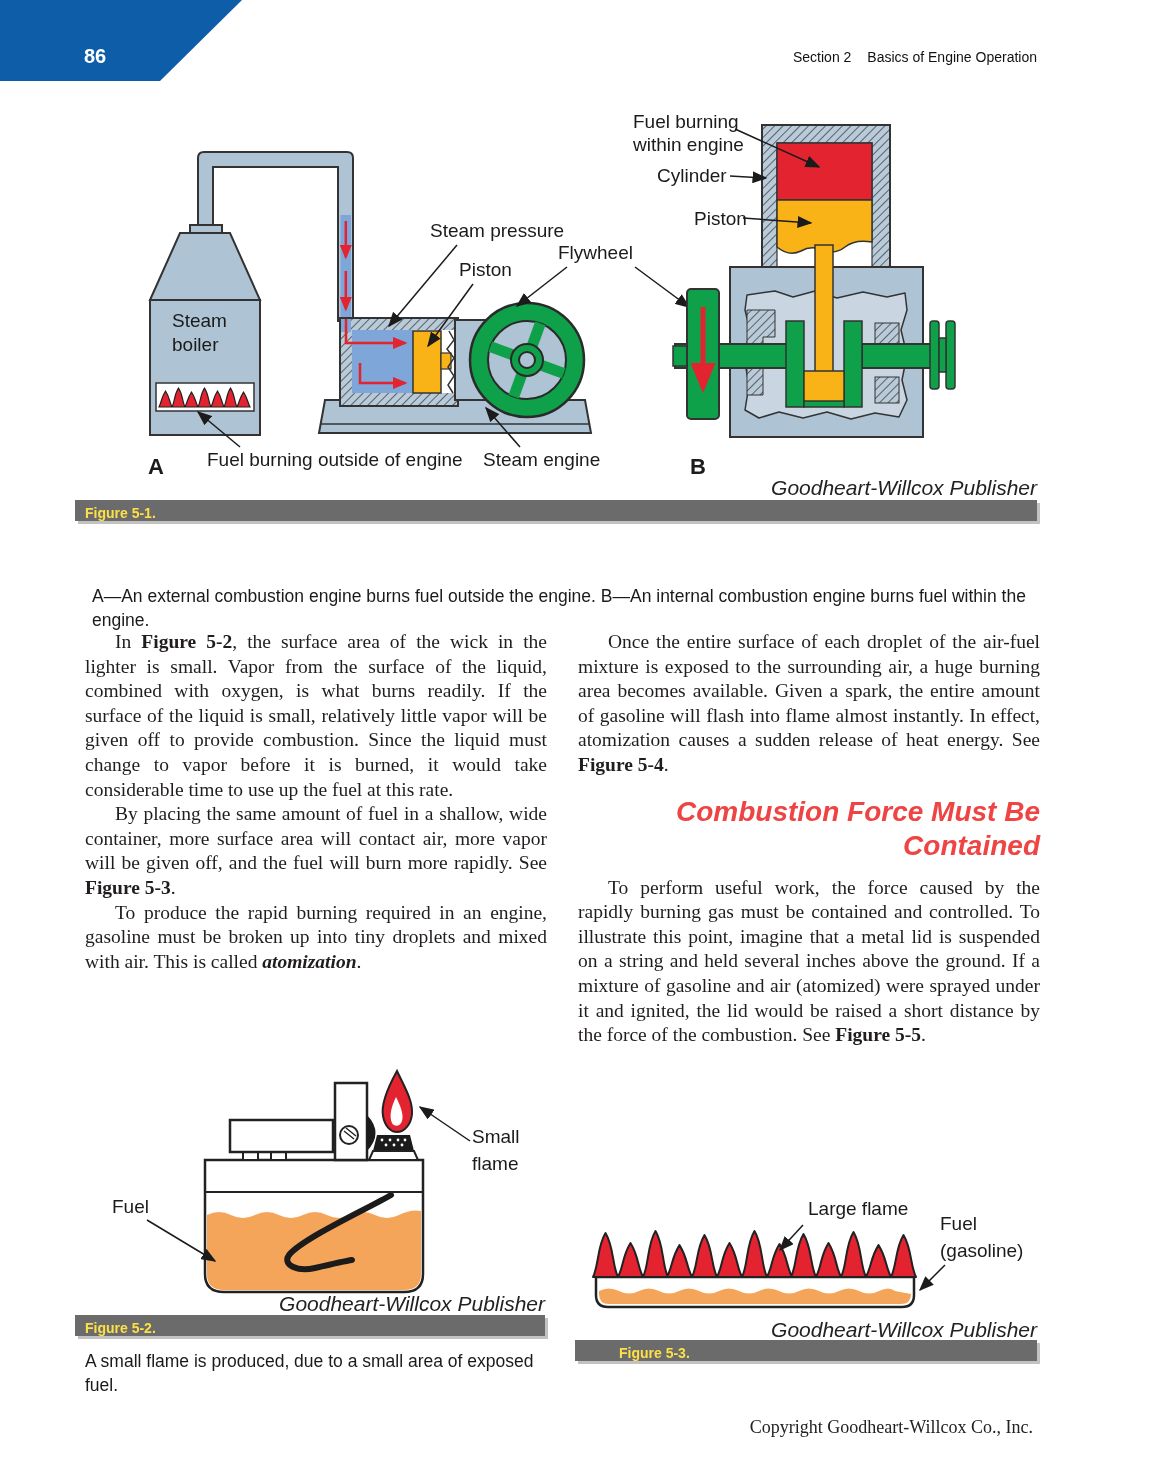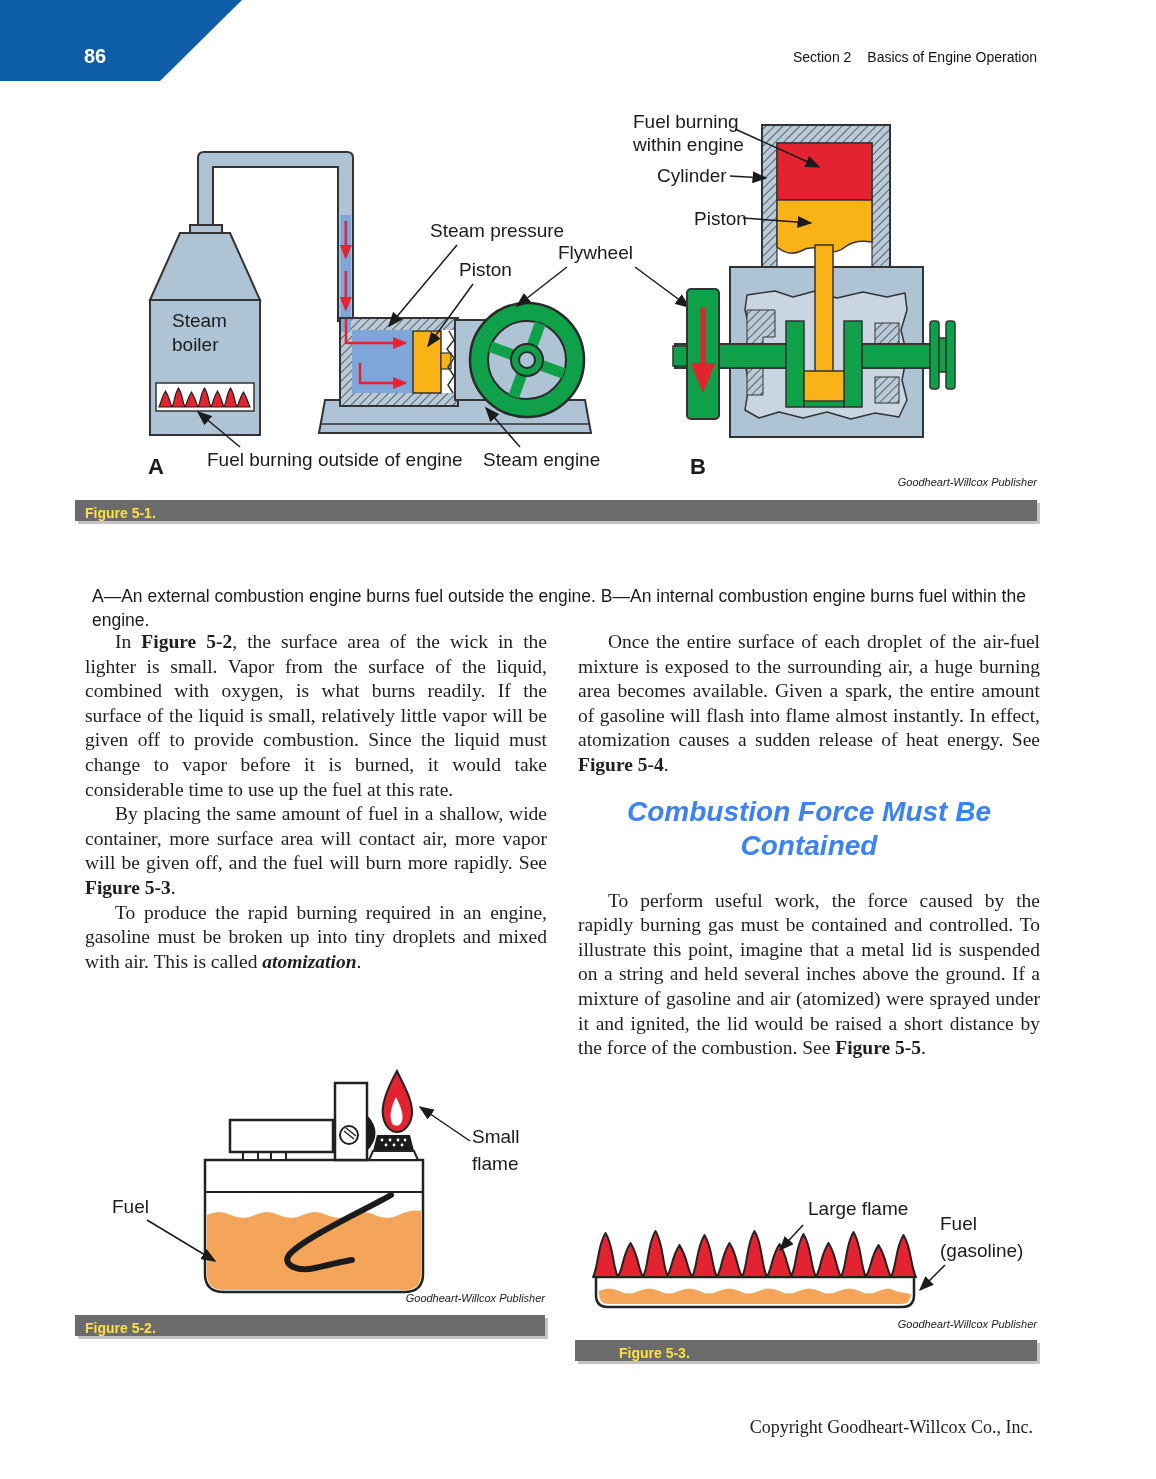--- a/index.html
+++ b/index.html
@@ -11,28 +11,28 @@
   
   .hdr-blue { position:absolute; left:0; top:0; width:242px; height:81px;
     background:#0E5DA8; clip-path:polygon(0 0, 242px 0, 160px 81px, 0 81px); }
   .page-num { position:absolute; left:84px; top:45px; color:#fff; font-weight:bold; font-size:20px; }
   .hdr-right { position:absolute; top:49px; right:119px; font-size:14px; color:#111; }
   .hdr-right .sec { margin-right:16px; }
   
   .fig-bar { position:absolute; height:21px; background:#6b6b6b; box-shadow:3px 3px 0 #c2c2c2;
     color:#fde047; font-weight:bold; font-size:14px; line-height:26px; padding-left:10px; box-sizing:border-box; }
   .fig-cap { position:absolute; font-size:17.5px; line-height:23.5px; color:#1a1a1a; }
-  .credit { position:absolute; font-style:italic; font-size:11px; color:#222; }
+  .credit { position:absolute; font-style:italic; font-size:21px; color:#222; }
   
   .col { position:absolute; width:462px; font-family:"Liberation Serif", serif;
     font-size:19.5px; line-height:24.6px; color:#211d1e; text-align:justify; }
   .col p { margin:0; text-indent:30px; }
   .bi { font-weight:bold; font-style:italic; }
   .subhead { font-family:"Liberation Sans", sans-serif; font-weight:bold; font-style:italic;
-    font-size:28px; line-height:34px; color:#3b82f6; margin:17px 0 26px 0; text-align:center; }
+    font-size:28px; line-height:34px; color:#ef4444; margin:17px 0 13px 0; text-align:right; }
   .copyright { position:absolute; font-family:"Liberation Serif", serif; font-size:18px; color:#222; }
   
   svg { position:absolute; }
   svg text { font-family:"Liberation Sans", sans-serif; font-size:19px; fill:#1b1b1b; }
   svg text.big { font-size:22px; font-weight:bold; }
 </style>
 </head>
 <body>
 
 <div class="page">
@@ -200,20 +200,21 @@
     </g>
     <text x="27" y="158">Fuel</text>
     <line x1="62" y1="165" x2="130" y2="206" stroke="#1b1b1b" stroke-width="1.5" marker-end="url(#ka2)"></line>
     <text x="387" y="88">Small</text>
     <text x="387" y="115">flame</text>
     <line x1="385" y1="86" x2="335" y2="52" stroke="#1b1b1b" stroke-width="1.5" marker-end="url(#ka2)"></line>
   </svg>
 
   <div class="credit" style="top:1292px; right:611px;">Goodheart-Willcox Publisher</div>
   <div class="fig-bar" style="left:75px; top:1315px; width:470px;">Figure 5-2.</div>
+  <div class="fig-cap" style="left:85px; top:1350px; width:455px;">A small flame is produced, due to a small area of exposed fuel.</div>
 
   <svg style="left:575px; top:1195px;" width="465" height="130" viewBox="0 0 465 130">
     <defs>
       <marker id="ka3" markerWidth="10" markerHeight="8" refX="9" refY="4" orient="auto">
         <path d="M0,0 L10,4 L0,8 Z" fill="#1b1b1b"></path>
       </marker>
     </defs>
     <path d="M21,82 H339 V100 Q339,112 327,112 H33 Q21,112 21,100 Z" fill="#ffffff" stroke="#222" stroke-width="2.5"></path>
     <path d="M24,96 q10,-5 20,0 q10,5 20,0 q10,-5 20,0 q10,5 20,0 q10,-5 20,0 q10,5 20,0 q10,-5 20,0 q10,5 20,0 q10,-5 20,0 q10,5 20,0 q10,-5 20,0 q10,5 20,0 q10,-5 20,0 q10,5 20,0 q10,-5 16,0 L336,99 Q336,109 326,109 H34 Q24,109 24,99 Z" fill="#F5A559"></path>
     <path d="M18,82 C24,70 22,52 30.5,38 C39,52 37,70 43,82 Z M43,82 C49,70 47,62 55.5,48 C64,62 62,70 68,82 Z M68,82 C74,70 72,50 80.5,36 C89,50 87,70 93,82 Z M92,82 C98,70 96,64 104.5,50 C113,64 111,70 117,82 Z M117,82 C123,70 121,54 129.5,40 C138,54 136,70 142,82 Z M142,82 C148,70 146,62 154.5,48 C163,62 161,70 167,82 Z M167,82 C173,70 171,50 179.5,36 C188,50 186,70 192,82 Z M192,82 C198,70 196,63 204.5,49 C213,63 211,70 217,82 Z M216,82 C222,70 220,53 228.5,39 C237,53 235,70 241,82 Z M241,82 C247,70 245,62 253.5,48 C262,62 260,70 266,82 Z M266,82 C272,70 270,51 278.5,37 C287,51 285,70 291,82 Z M291,82 C297,70 295,64 303.5,50 C312,64 310,70 316,82 Z M316,82 C322,70 320,54 328.5,40 C337,54 335,70 341,82 Z" fill="#E32330" stroke="#222" stroke-width="2" stroke-linejoin="round"></path>

